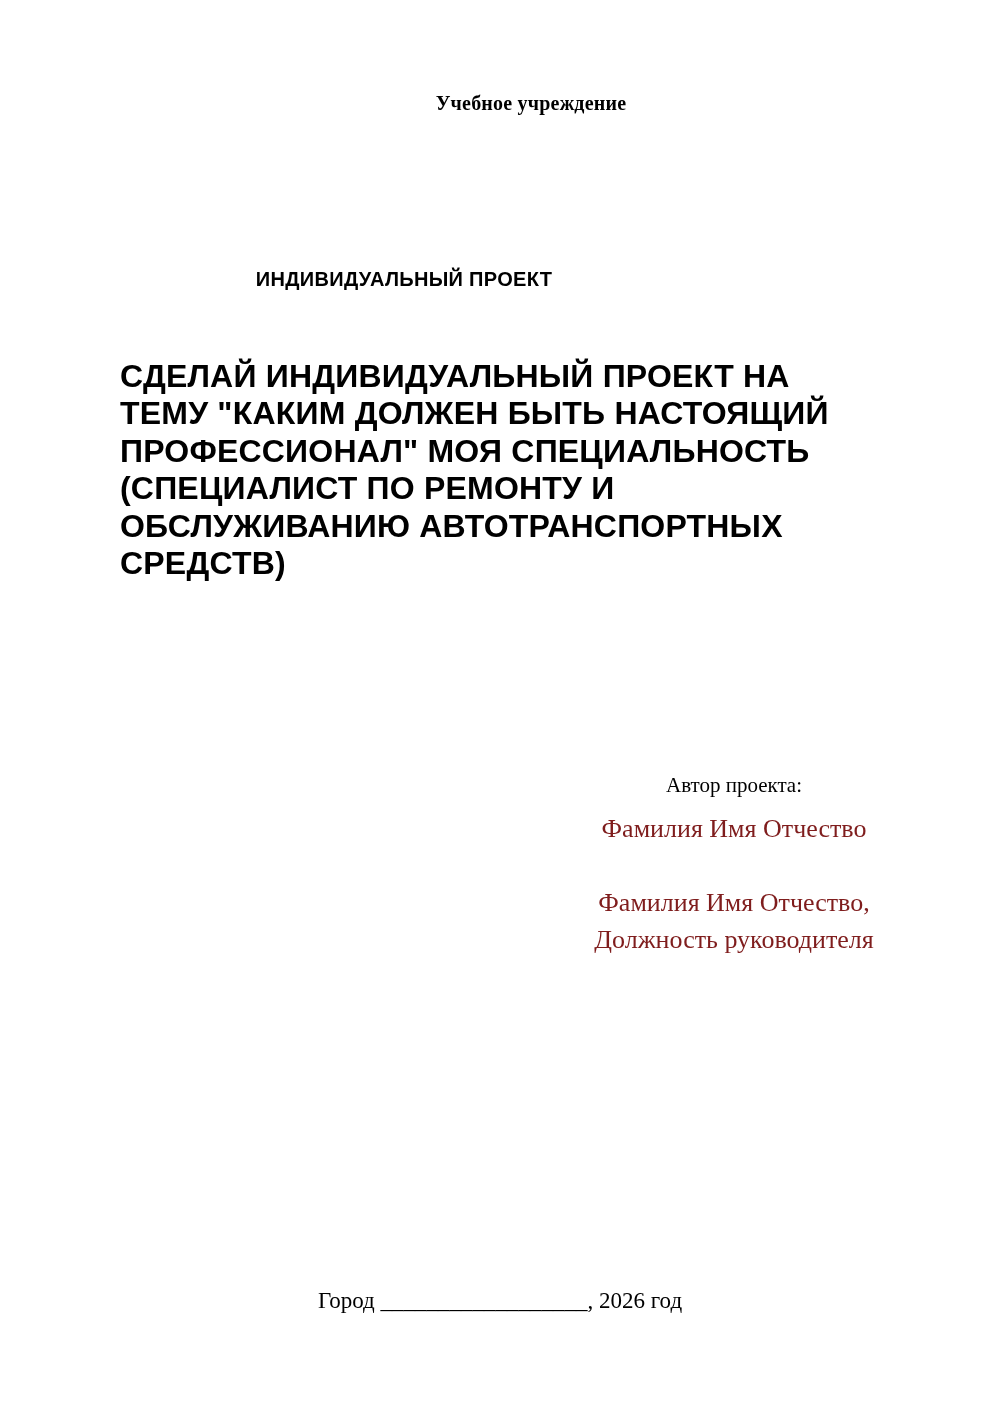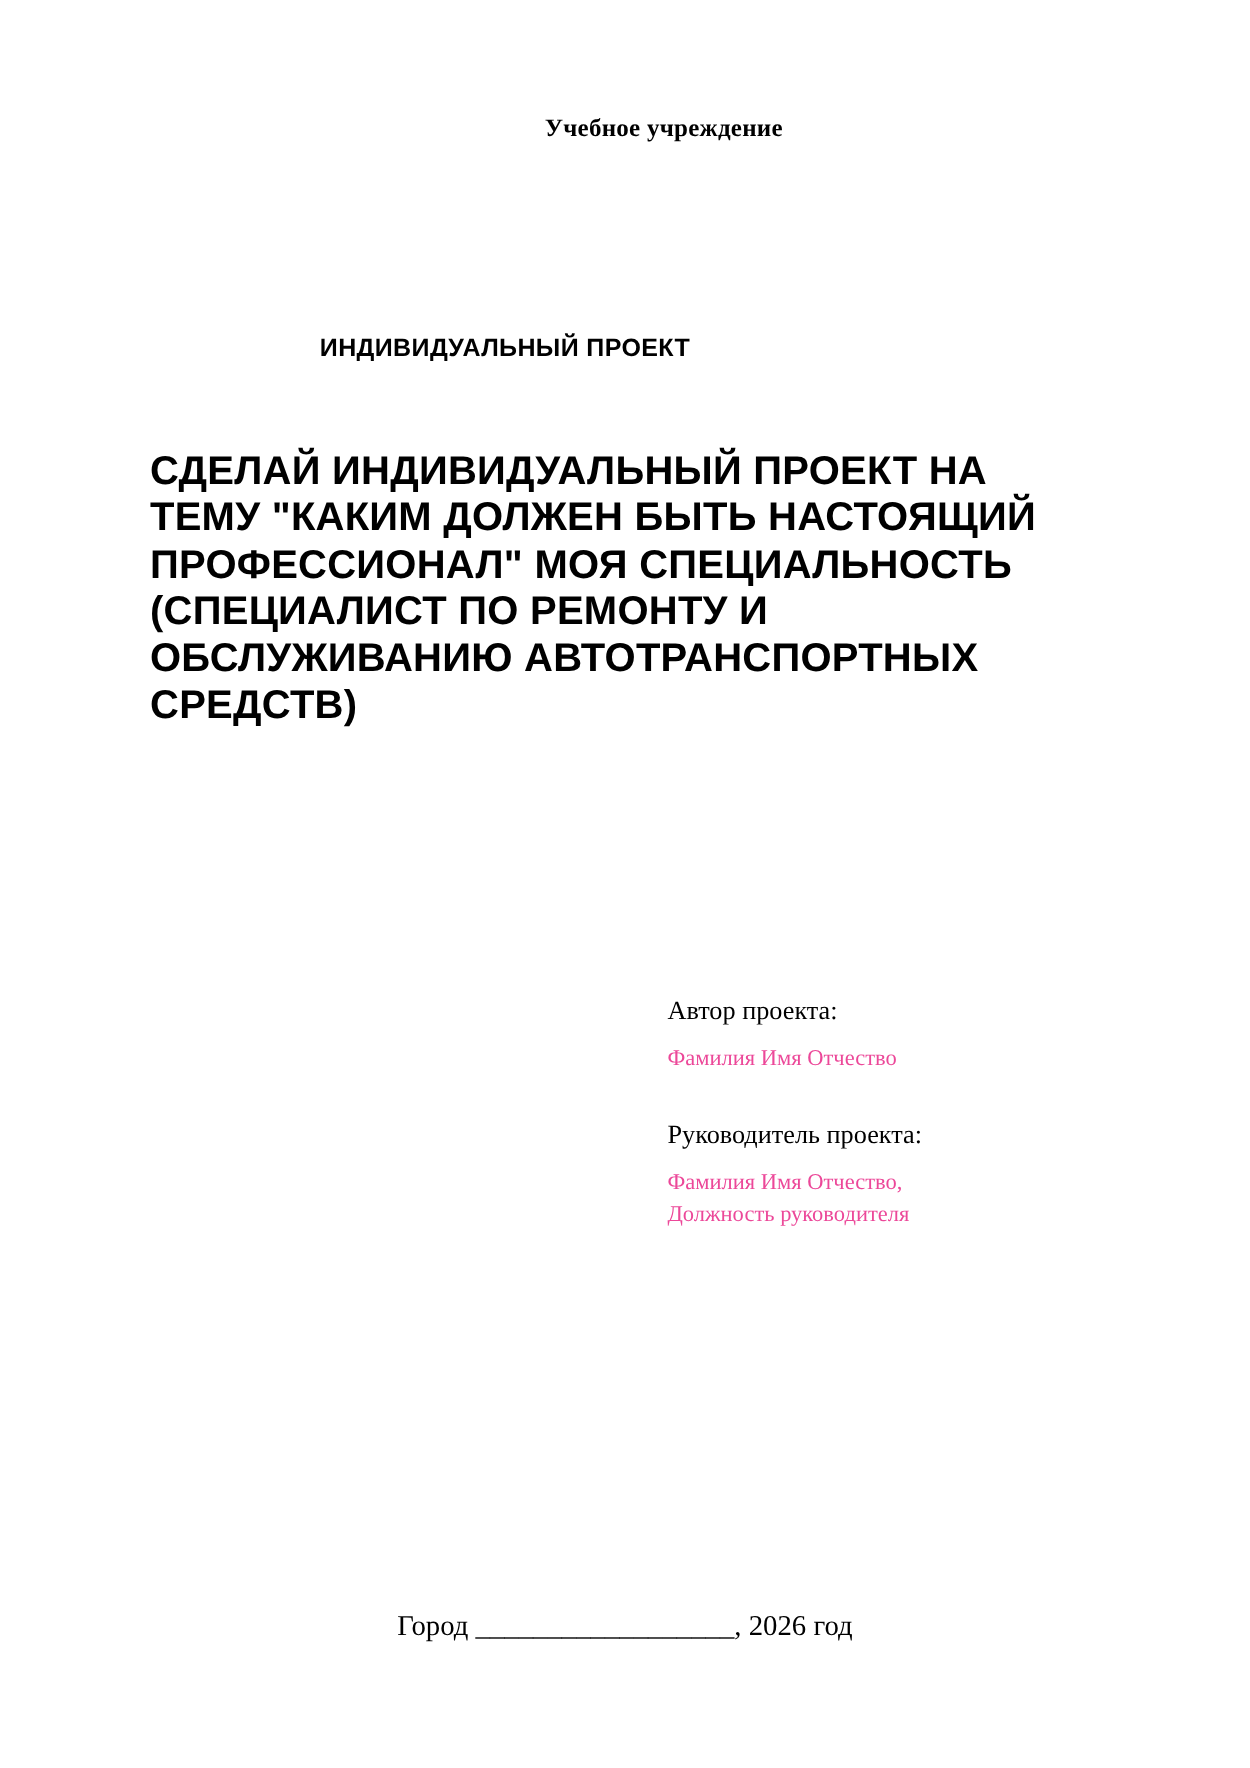--- a/index.html
+++ b/index.html
@@ -63,35 +63,35 @@
     font-weight: bold;
     font-size: 32px;
     line-height: 1.17;
     letter-spacing: 0.2px;
     color: #000;
   }
 
   
   .credits {
     position: absolute;
-    top: 796px;
+    top: 773px;
     left: 534px;
     width: 400px;
-    text-align: left;
+    text-align: center;
   }
   .credits-label {
     font-family: "Liberation Serif", serif;
     font-size: 21px;
     color: #000;
     margin: 0 0 12px 0;
   }
   .credits-value {
     font-family: "Liberation Serif", serif;
-    font-size: 18px;
-    color: #ec4899;
+    font-size: 26px;
+    color: #7f1d1d;
     margin: 0;
     line-height: 1.45;
   }
   .credits-group {
     margin-bottom: 36px;
   }
   .credits-group:last-child {
     margin-bottom: 0;
   }
 
@@ -120,21 +120,20 @@
   <div class="main-title">СДЕЛАЙ ИНДИВИДУАЛЬНЫЙ ПРОЕКТ НА ТЕМУ "КАКИМ ДОЛЖЕН БЫТЬ НАСТОЯЩИЙ ПРОФЕССИОНАЛ" МОЯ СПЕЦИАЛЬНОСТЬ (СПЕЦИАЛИСТ ПО РЕМОНТУ И ОБСЛУЖИВАНИЮ АВТОТРАНСПОРТНЫХ СРЕДСТВ)</div>
 
   <div class="credits">
 
     <div class="credits-group">
       <p class="credits-label">Автор проекта:</p>
       <p class="credits-value">Фамилия Имя Отчество</p>
     </div>
 
     <div class="credits-group">
-      <p class="credits-label">Руководитель проекта:</p>
       <p class="credits-value">Фамилия Имя Отчество,</p>
       <p class="credits-value">Должность руководителя</p>
     </div>
 
   </div>
 
   <div class="footer-line">Город __________________, 2026 год</div>
 
 </div>
 

